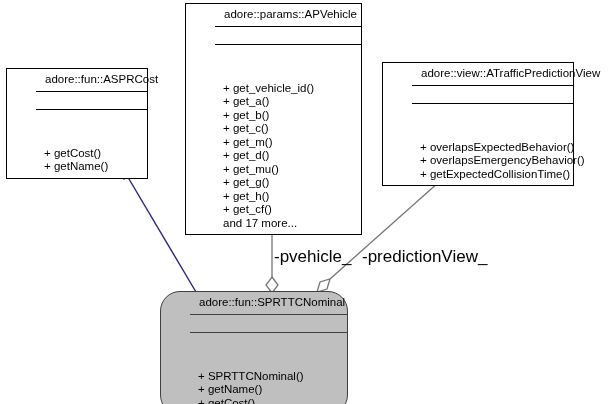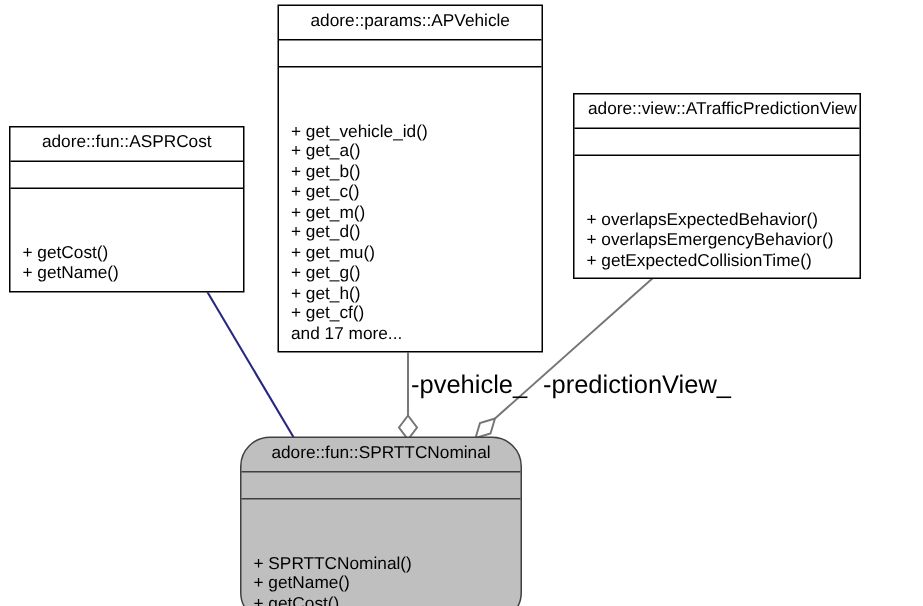--- a/index.html
+++ b/index.html
@@ -27,20 +27,21 @@
   }
   .umlbox {
     position: absolute;
     box-sizing: border-box;
     border: 1px solid #000000;
     background: #ffffff;
     font-size: 11.5px;
     line-height: 13.5px;
     color: #000000;
     z-index: 2;
+    padding-left: 29px;
   }
   .umlbox.highlight {
     background: #bfbfbf;
     border: 1px solid #404040;
   }
   .umlbox .title {
     padding: 4px 9px 4px 9px;
     text-align: center;
     white-space: nowrap;
     border-bottom: 1px solid #000000;
@@ -88,21 +89,21 @@
       <line x1="272" y1="227" x2="272" y2="277" stroke="#757575" stroke-width="1.3"></line>
       <polygon points="272,277 278,285 272,293 266,285" fill="#ffffff" stroke="#757575" stroke-width="1.3"></polygon>
     </g>
 
     <g>
       <line x1="448" y1="174" x2="330" y2="279" stroke="#757575" stroke-width="1.3"></line>
       <polygon points="330,279 327,289 317,292 320,282" fill="#ffffff" stroke="#757575" stroke-width="1.3"></polygon>
     </g>
   </svg>
 
-  <div class="umlbox" style="left:6px; top:84px; width:157px;">
+  <div class="umlbox" style="left:6px; top:68px; width:142px;">
     <div class="title">adore::fun::ASPRCost</div>
     <div class="attrs"></div>
     <div class="ops">
       <div>+ getCost()</div>
       <div>+ getName()</div>
     </div>
   </div>
 
   <div class="umlbox" style="left:185px; top:3px; width:177px;">
     <div class="title">adore::params::APVehicle</div>

